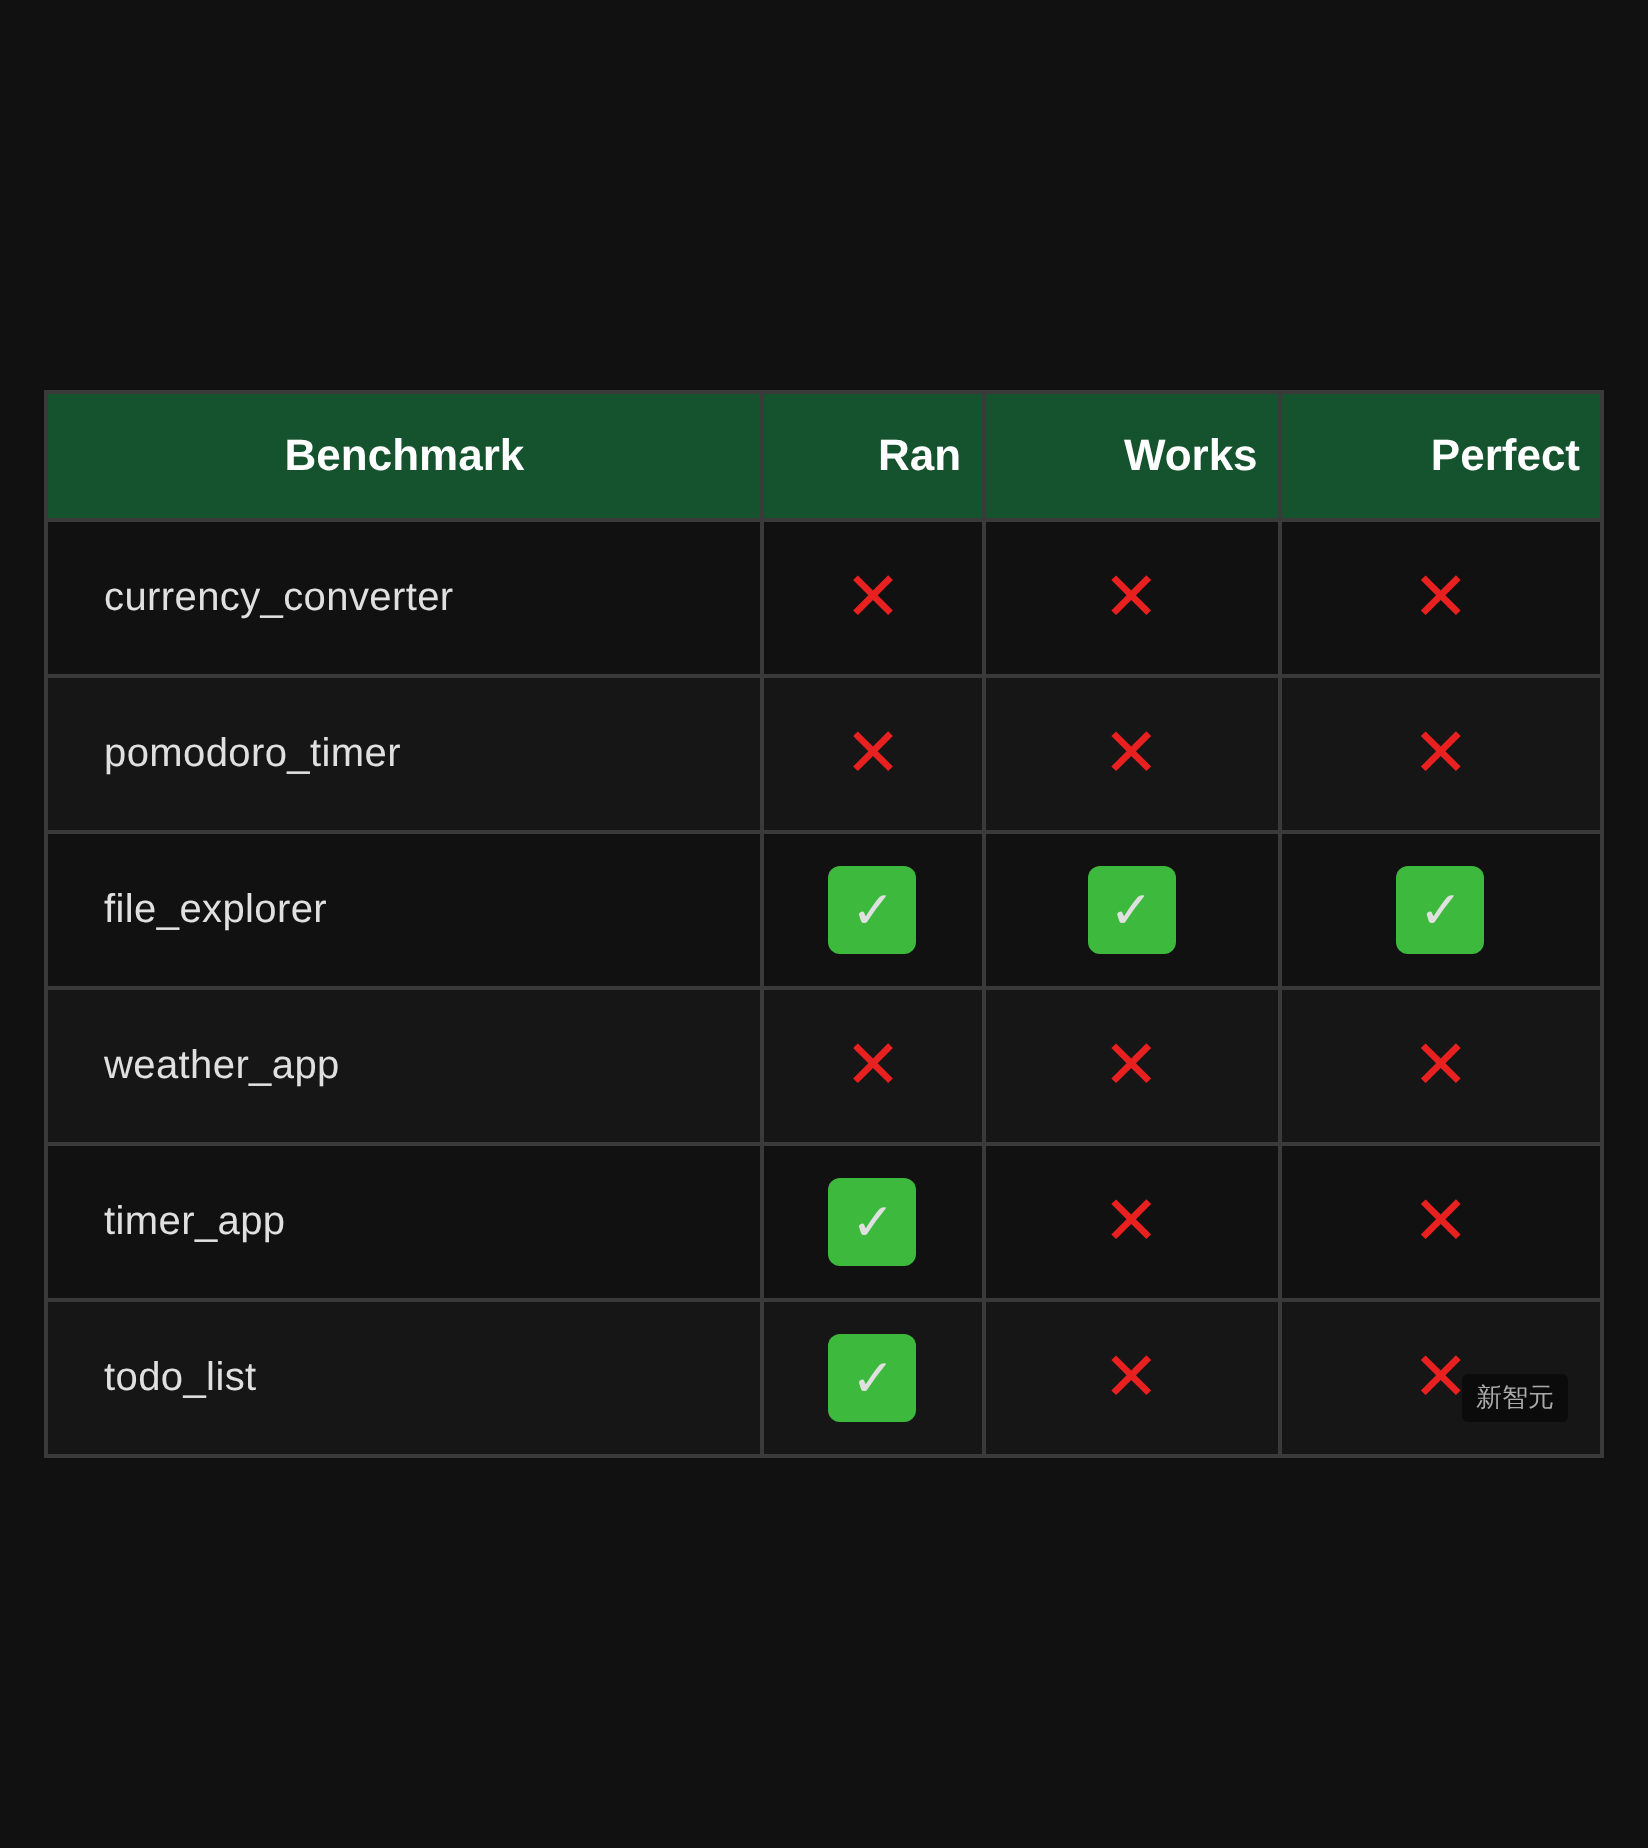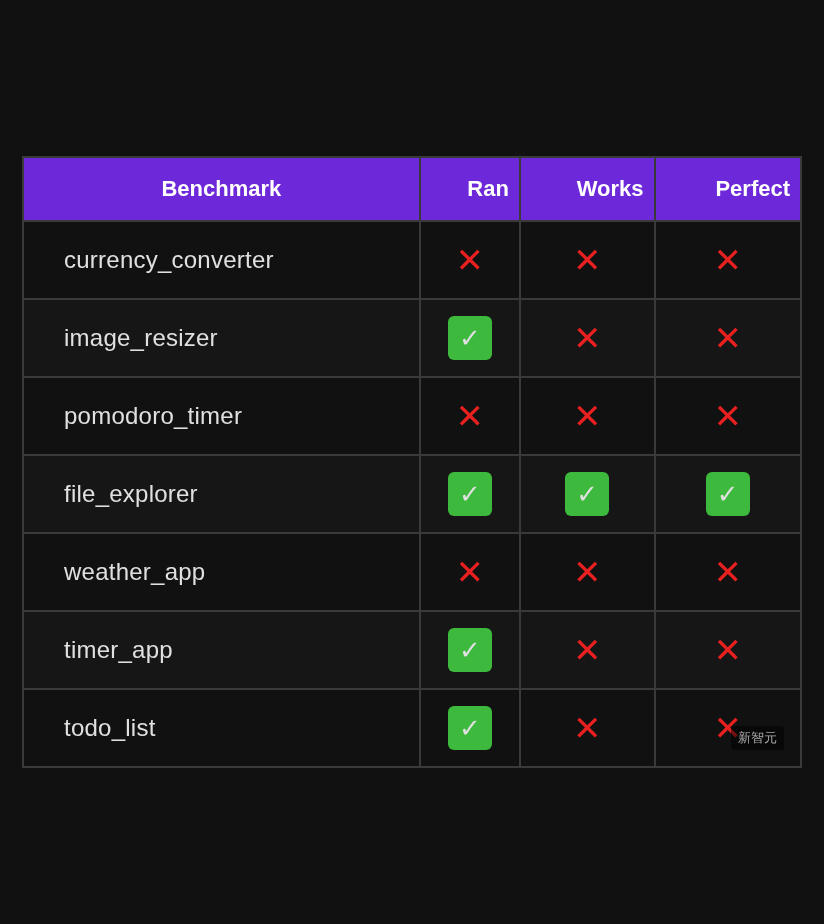--- a/index.html
+++ b/index.html
@@ -27,21 +27,21 @@
       padding: 20px;
     }
 
     table {
       width: 780px;
       border-collapse: collapse;
       border: 2px solid #3a3a3a;
     }
 
     thead tr {
-      background-color: #6d28d9;
+      background-color: #14532d;
       margin-top: 40px;
     }
 
     thead th {
       color: #ffffff;
       font-size: 22px;
       font-weight: 800;
       padding: 18px 10px;
       text-align: right;
       border: 2px solid #3a3a3a;
@@ -64,22 +64,22 @@
       padding: 16px 10px;
       text-align: center;
       border: 2px solid #3a3a3a;
       color: #e0e0e0;
       font-size: 19px;
       font-weight: 400;
     }
 
     tbody td:first-child {
       text-align: left;
-      padding-left: 40px;
-      font-size: 24px;
+      padding-left: 28px;
+      font-size: 20px;
       letter-spacing: 0.01em;
     }
 
     .icon-cell {
       font-size: 32px;
       line-height: 1;
     }
 
     .checkmark {
       display: inline-flex;
@@ -132,26 +132,20 @@
         </tr>
       </thead>
       <tbody id="table-body">
       <tr>
             <td>currency_converter</td>
             <td class="icon-cell"><span class="crossmark">✕</span></td>
             <td class="icon-cell"><span class="crossmark">✕</span></td>
             <td class="icon-cell"><span class="crossmark">✕</span></td>
           </tr>
           <tr>
-            <td>image_resizer</td>
-            <td class="icon-cell"><span class="checkmark">✓</span></td>
-            <td class="icon-cell"><span class="crossmark">✕</span></td>
-            <td class="icon-cell"><span class="crossmark">✕</span></td>
-          </tr>
-          <tr>
             <td>pomodoro_timer</td>
             <td class="icon-cell"><span class="crossmark">✕</span></td>
             <td class="icon-cell"><span class="crossmark">✕</span></td>
             <td class="icon-cell"><span class="crossmark">✕</span></td>
           </tr>
           <tr>
             <td>file_explorer</td>
             <td class="icon-cell"><span class="checkmark">✓</span></td>
             <td class="icon-cell"><span class="checkmark">✓</span></td>
             <td class="icon-cell"><span class="checkmark">✓</span></td>

